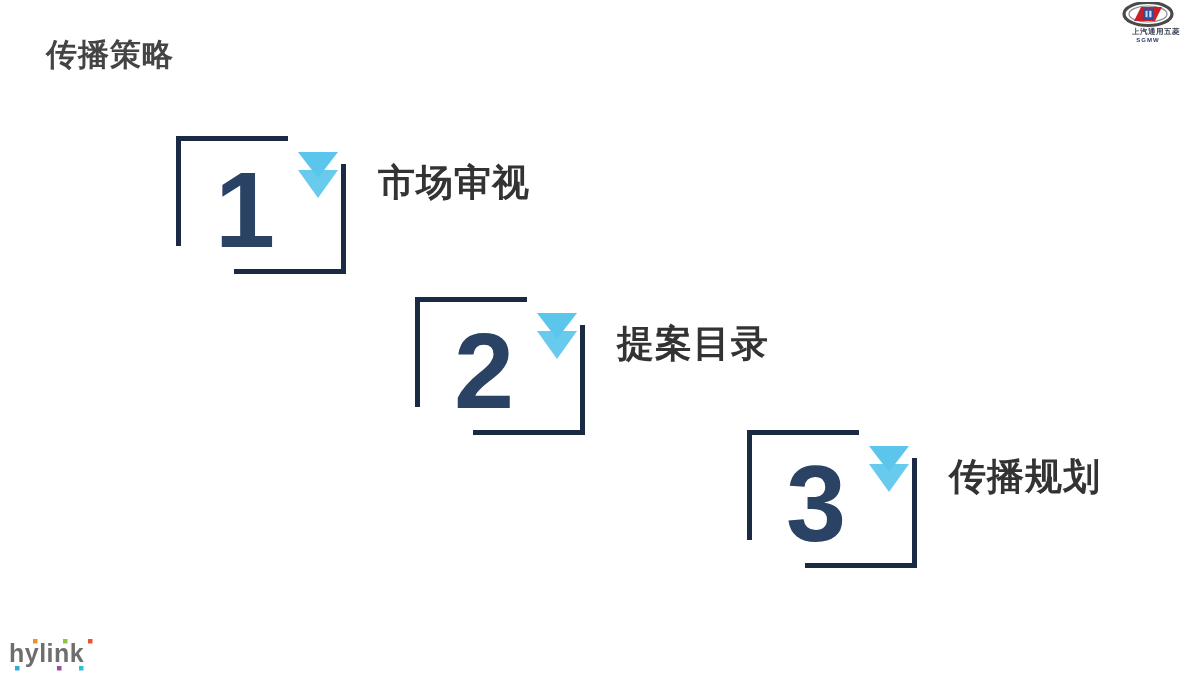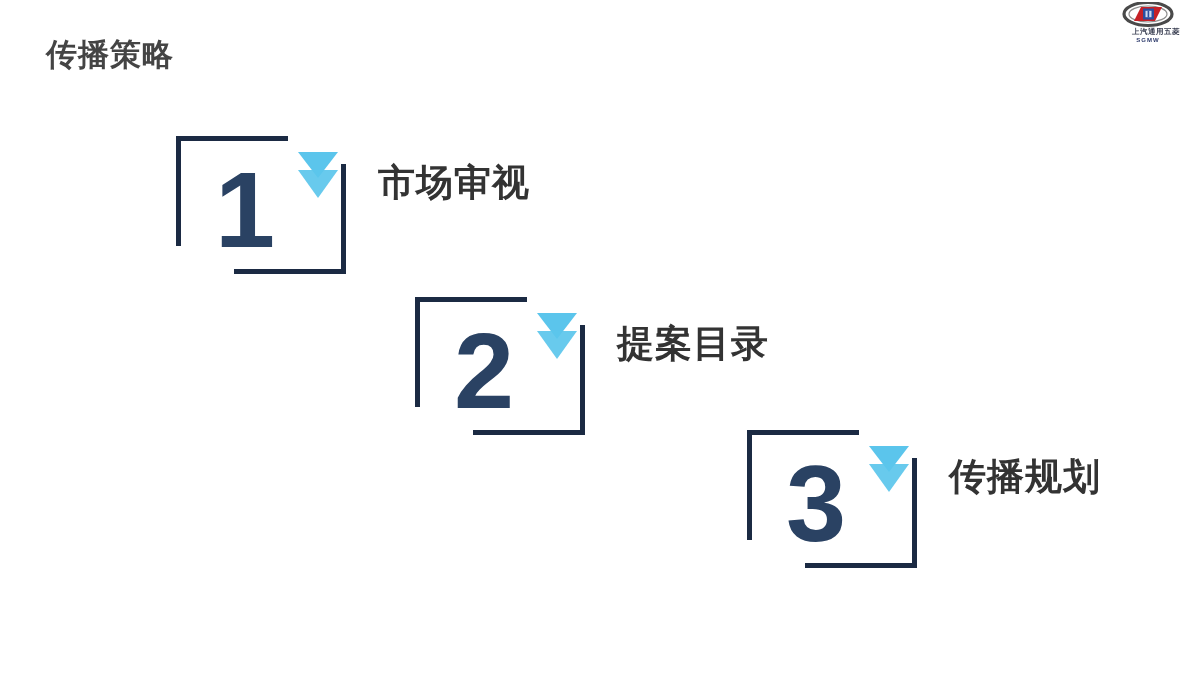--- a/index.html
+++ b/index.html
@@ -208,14 +208,25 @@
     </div>
     <div class="chevron">
       <svg width="48" height="56" viewBox="0 0 48 56">
         <polygon points="4,4 44,4 24,30" fill="#5bc5ec"></polygon>
         <polygon points="4,22 44,22 24,50" fill="#5bc5ec" opacity="0.92"></polygon>
       </svg>
     </div>
     <div class="item-label">传播规划</div>
   </div>
 
+  <div class="agency-logo">
+    <svg width="100" height="36" viewBox="0 0 100 36">
+      <text x="0" y="26" font-family="'Liberation Sans','DejaVu Sans',sans-serif" font-size="25" font-weight="bold" fill="#6e6e6e" letter-spacing="0.5">hylink</text>
+      <rect x="24" y="3" width="4.5" height="4.5" fill="#f0922b"></rect>
+      <rect x="54" y="3" width="4.5" height="4.5" fill="#8cc63e"></rect>
+      <rect x="79" y="3" width="4.5" height="4.5" fill="#e8542f"></rect>
+      <rect x="6" y="30" width="4.5" height="4.5" fill="#35a8e0"></rect>
+      <rect x="48" y="30" width="4.5" height="4.5" fill="#9b4f9e"></rect>
+      <rect x="70" y="30" width="4.5" height="4.5" fill="#2fc0d8"></rect>
+    </svg>
+  </div>
 
 </div>
 
 </body></html>

